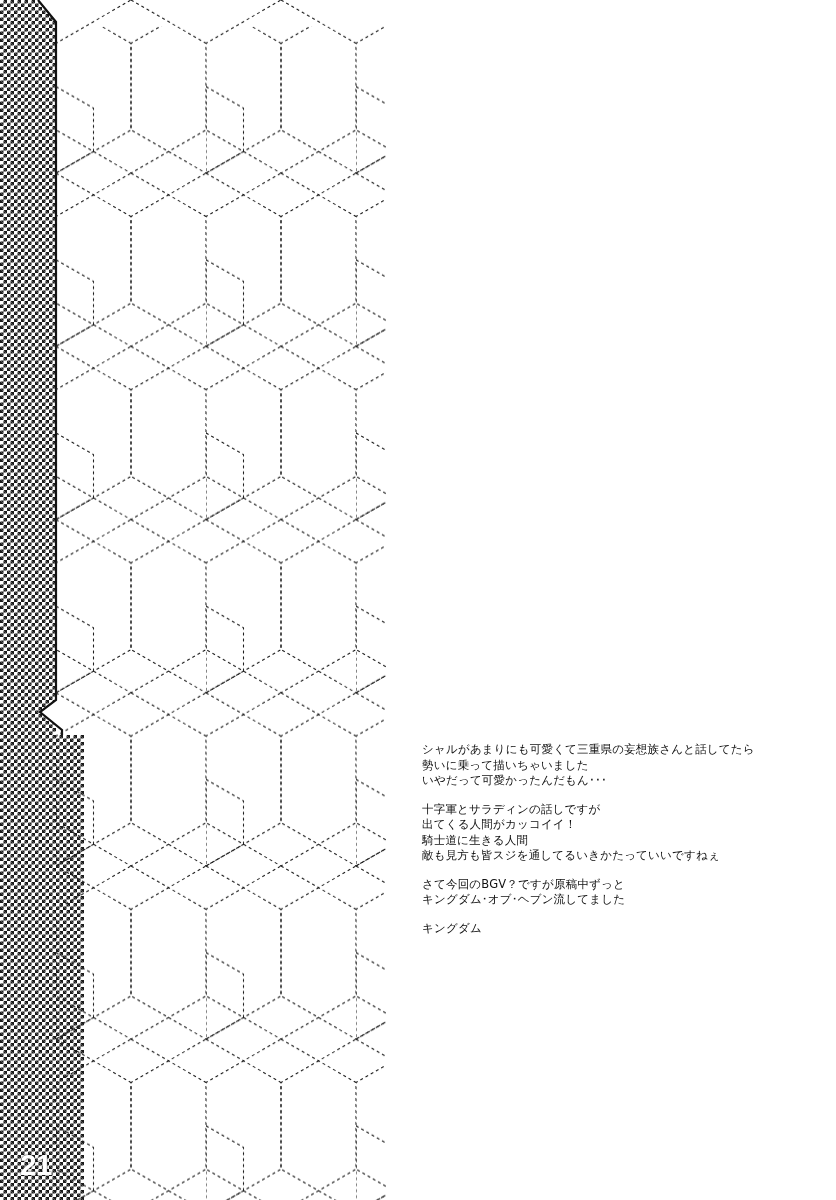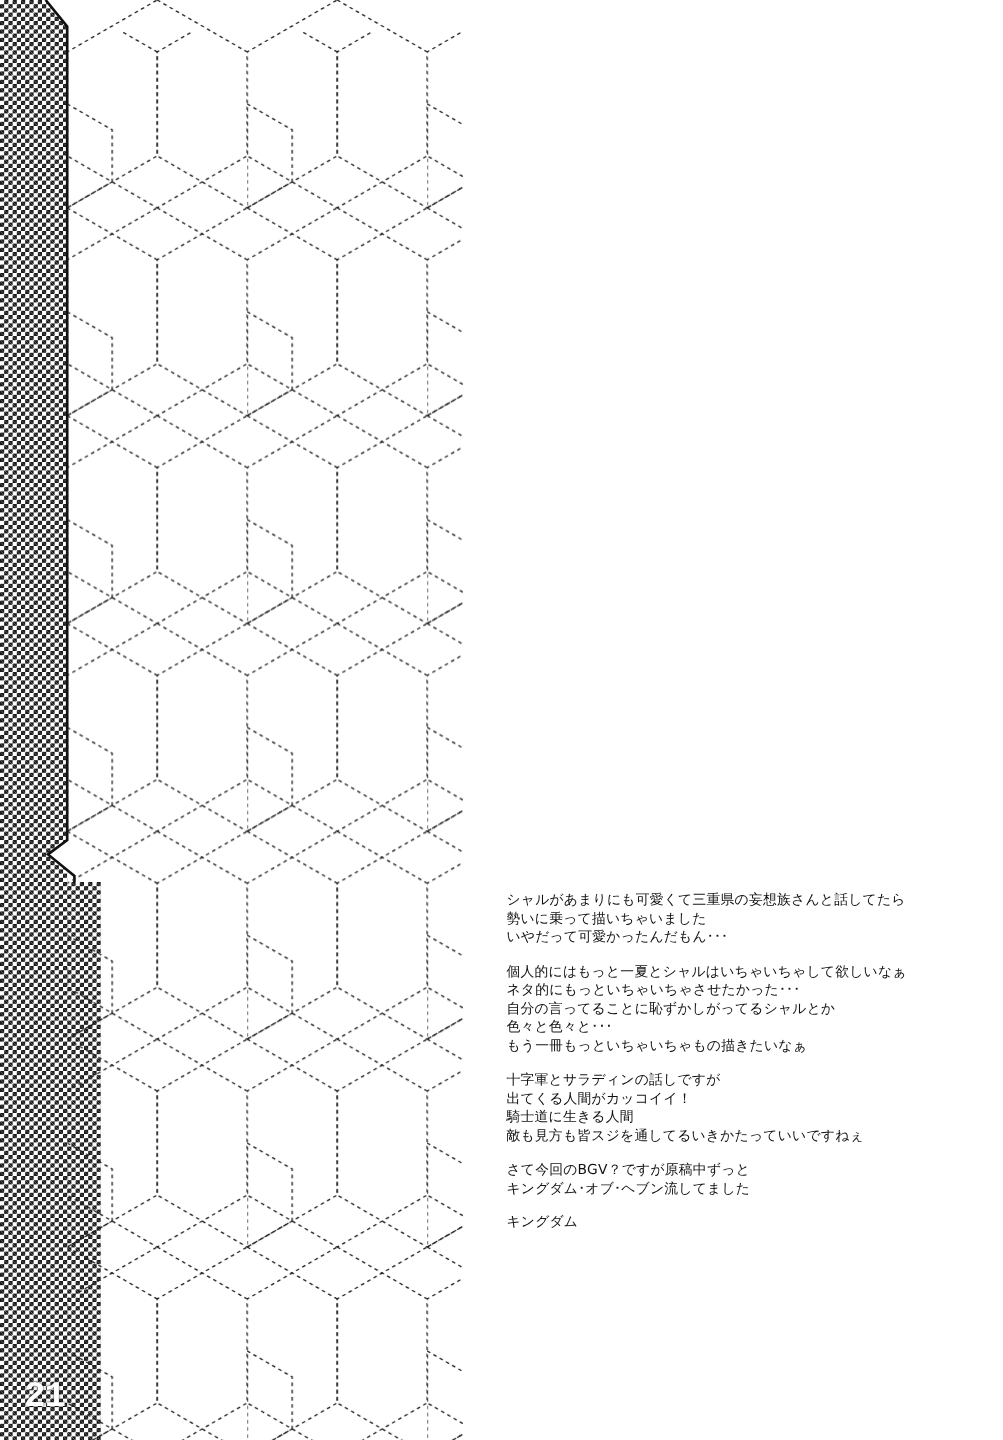--- a/index.html
+++ b/index.html
@@ -65,21 +65,21 @@
     background-size: 7px 7px;
     background-position: 0 0, 3.5px 3.5px;
     background-color: #ffffff;
   }
 
   
   .page-number {
     position: absolute;
     left: 20px;
     bottom: 18px;
-    font-family: Liberation Mono, monospace;
+    font-family: Liberation Sans, sans-serif;
     font-size: 30px;
     font-weight: bold;
     color: #ffffff;
     letter-spacing: -1px;
     text-shadow: 0 0 2px #000;
   }
 
   
   .afterword {
     position: absolute;
@@ -137,25 +137,20 @@
       <rect x="0" y="26.6" width="330" height="1320" fill="url(#hexpat2)"></rect>
     </svg>
   </div>
 
   <div class="page-number">21</div>
 
   <div class="afterword">
     <p class="para">シャルがあまりにも可愛くて三重県の妄想族さんと話してたら
 勢いに乗って描いちゃいました
 いやだって可愛かったんだもん･･･</p>
-    <p class="para">個人的にはもっと一夏とシャルはいちゃいちゃして欲しいなぁ
-ネタ的にもっといちゃいちゃさせたかった･･･
-自分の言ってることに恥ずかしがってるシャルとか
-色々と色々と･･･
-もう一冊もっといちゃいちゃもの描きたいなぁ</p>
     <p class="para">十字軍とサラディンの話しですが
 出てくる人間がカッコイイ！
 騎士道に生きる人間
 敵も見方も皆スジを通してるいきかたっていいですねぇ</p>
     <p class="para">さて今回のBGV？ですが原稿中ずっと
 キングダム･オブ･ヘブン流してました</p>
     <p class="para signature">キングダム</p>
   </div>
 
 </div>

